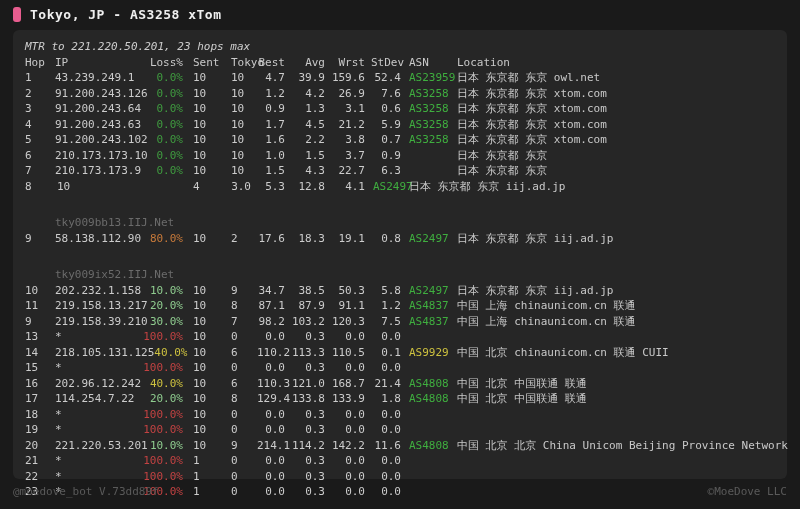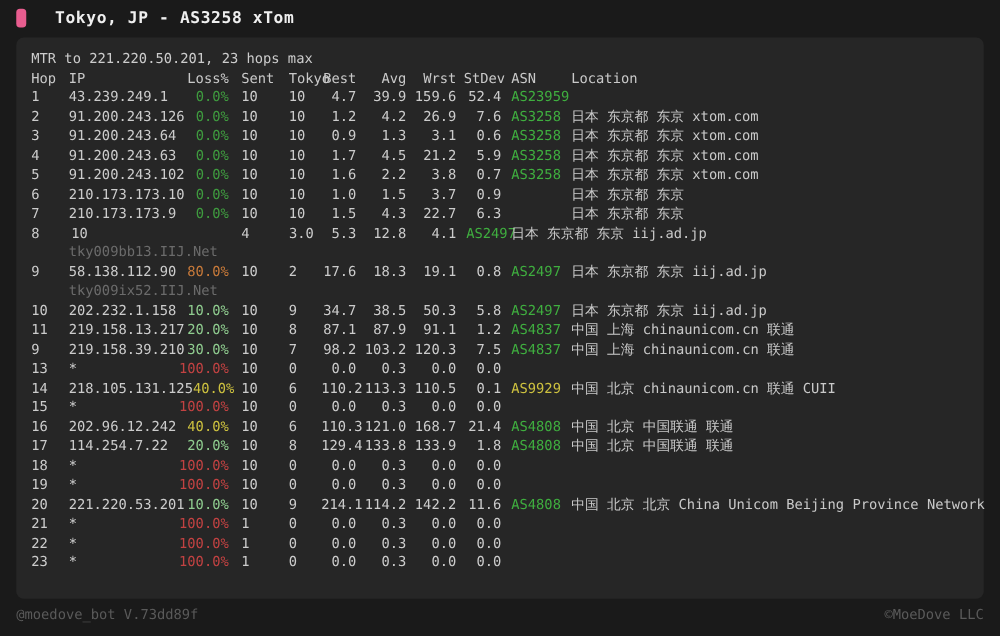--- a/index.html
+++ b/index.html
@@ -6,21 +6,21 @@
   body{
     width:800px;height:509px;
     background:#1a1a1a;
     font-family:"DejaVu Sans Mono","Liberation Mono",monospace;
     color:#cccccc;
     position:relative;
     overflow:hidden;
   }
   .titlebar{
     position:absolute;left:13px;top:7px;
-    display:flex;align-items:flex-end;gap:23px;
+    display:flex;align-items:flex-end;gap:9px;
   }
   .title-marker{
     width:8px;height:15px;border-radius:3px;
     background:#e85d8f;
   }
   .title-text{
     font-size:13px;font-weight:bold;color:#efefef;
     letter-spacing:0.5px;
   }
   .panel{
@@ -31,35 +31,35 @@
     box-sizing:border-box;
   }
   .line{
     display:grid;
     grid-template-columns:30px 136px 38px 28px 34px 40px 40px 36px 48px 1fr;
     padding-left:12px;padding-right:8px;
     line-height:15.5px;height:15.5px;
     font-size:11px;
     white-space:nowrap;
   }
-  .summary-line{display:block;padding-left:12px;line-height:15.5px;height:15.5px;font-size:11px;color:#cccccc;}
+  .summary-line{display:block;padding-left:12px;line-height:15.5px;height:15.5px;font-size:11px;color:#cccccc;font-style:italic;}
   .ipcell{display:flex;justify-content:space-between;overflow:visible;}
   .ipcell .c-loss{padding-right:8px;}
   .num{text-align:right;padding-right:6px;}
   .c-sent,.c-recv{text-align:left;padding-left:2px;}
   .c-asn{padding-left:2px;color:#3fae3f;}
   .c-loc{padding-left:2px;color:#c9c9c9;}
   .hdr span{color:#c9c9c9;}
   .lv-ok{color:#3f9b3f;}
   .lv-low{color:#8fcc8f;}
   .lv-mid{color:#cdc13f;}
   .lv-high{color:#c87a3a;}
   .lv-full{color:#c24242;}
   .asn-yellow{color:#cdc13f;}
-  .hostline{color:#6b6b6b;}
+  .hostline{color:#6b6b6b;margin-top:21px;}
   .footer{
     position:absolute;left:0;right:0;top:485px;
     display:flex;justify-content:space-between;
     padding:0 13px;
     font-size:11px;color:#5a5a5a;
   }
 </style>
 </head>
 <body>
 
@@ -94,20 +94,21 @@
           <span class="c-ip">43.239.249.1</span>
           <span class="c-loss lv-ok">0.0%</span>
         </span>
     <span class="c-sent">10</span>
     <span class="c-recv">10</span>
     <span class="num c-best">4.7</span>
     <span class="num c-avg">39.9</span>
     <span class="num c-wrst">159.6</span>
     <span class="num c-stdev">52.4</span>
     <span class="c-asn">AS23959</span>
+    <span class="c-loc">日本 东京都 东京 owl.net</span>
   </div>
 
   <div class="line">
     <span class="c-hop">2</span>
     <span class="ipcell">
           <span class="c-ip">91.200.243.126</span>
           <span class="c-loss lv-ok">0.0%</span>
         </span>
     <span class="c-sent">10</span>
     <span class="c-recv">10</span>

